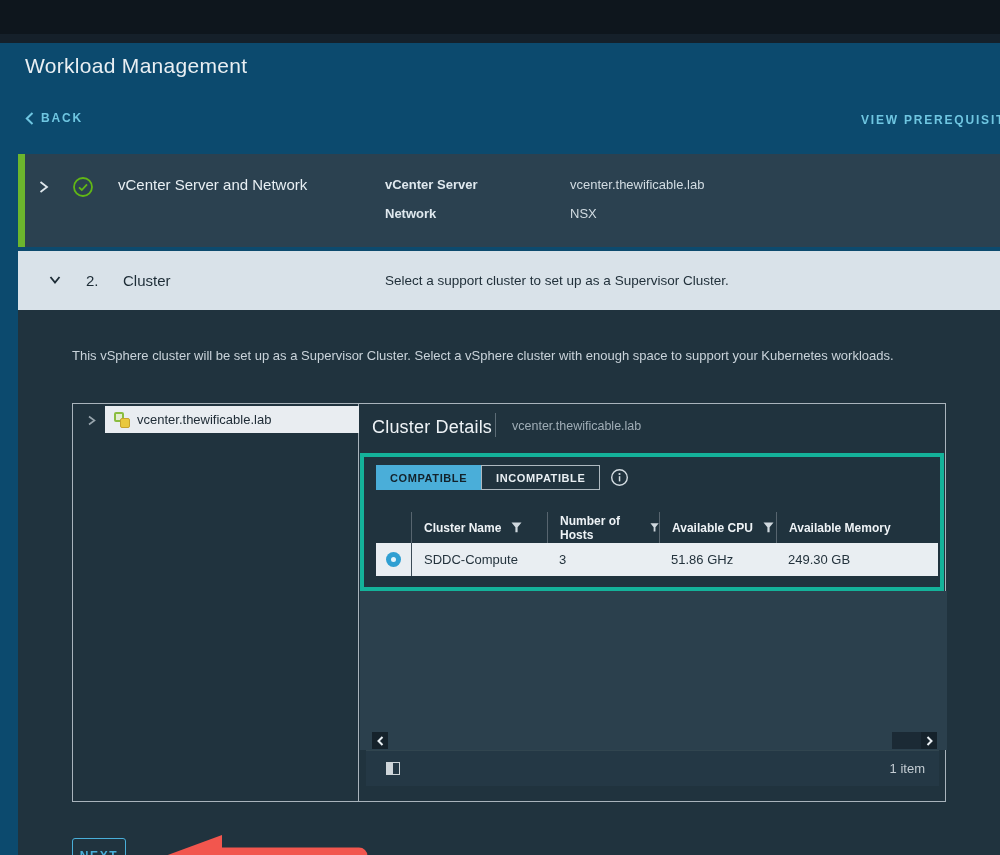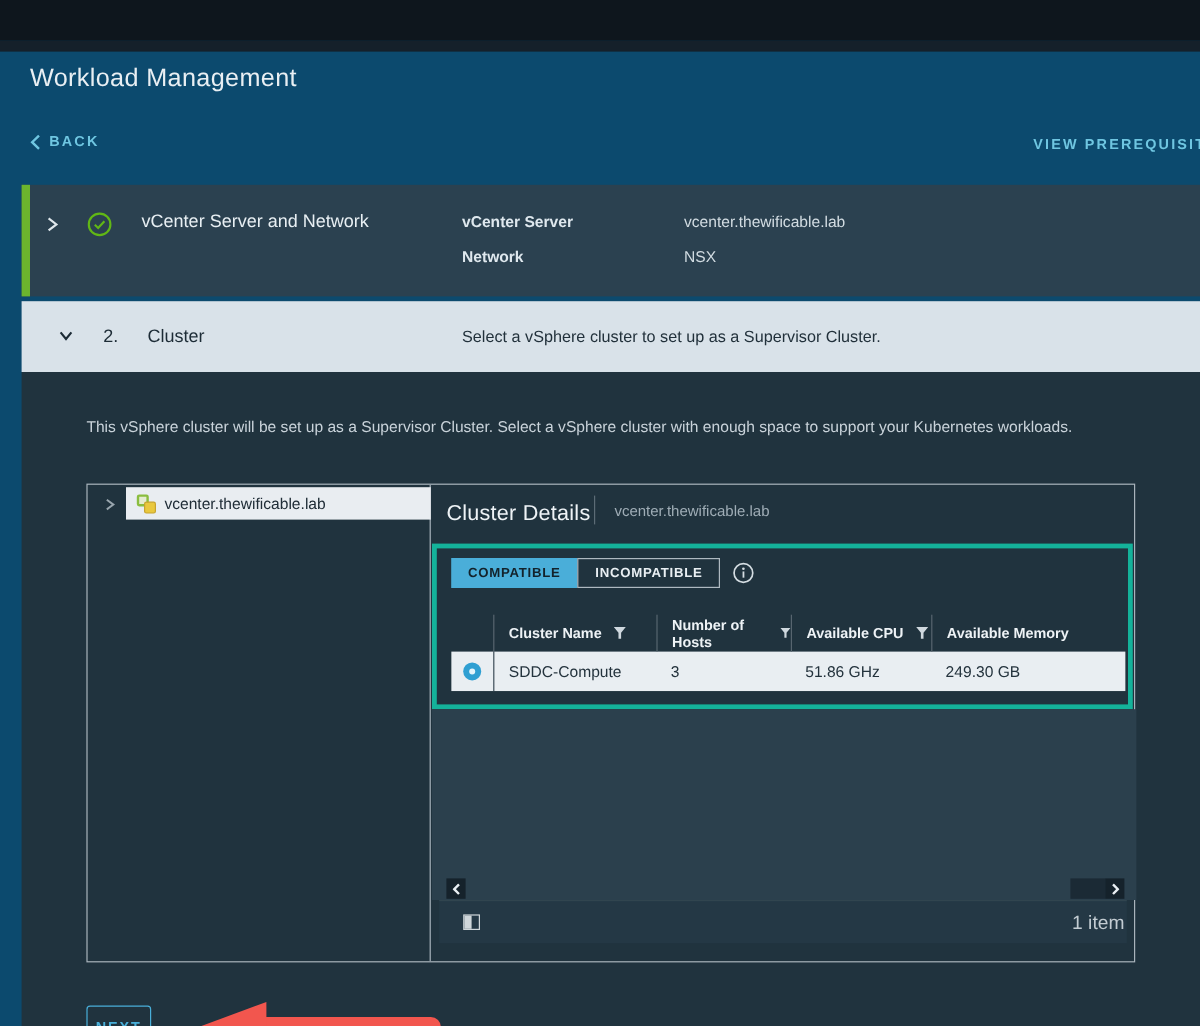--- a/index.html
+++ b/index.html
@@ -69,21 +69,21 @@
 
   .grid-body { position:absolute; left:0; top:187px; width:587px; height:159px; background:#2b404d; }
   .hscroll { position:absolute; left:12px; top:328px; width:565px; height:17px; }
   .hs-btn { position:absolute; top:0; width:16px; height:17px; background:#15222b; display:flex; align-items:center; justify-content:center; cursor:pointer; }
   .hs-left { left:0; } .hs-right { right:0; }
   .hs-gap { position:absolute; right:16px; top:0; width:29px; height:17px; background:#1b2a35; }
 
   .dfooter { position:absolute; left:6px; right:6px; top:346px; height:36px; background:#243845; border-top:1px solid #31454f; }
   .cols-icon { position:absolute; left:20px; top:11px; width:14px; height:13px; border:1px solid #cfd6da; cursor:pointer; }
   .cols-icon::after { content:""; position:absolute; left:0; top:0; width:6px; height:11px; background:#cfd6da; }
-  .item-count { position:absolute; right:2px; top:10px; font-size:16px; color:#c3ccd2; }
+  .item-count { position:absolute; right:14px; top:10px; font-size:13px; color:#c3ccd2; }
 
   .next-btn {
     position:absolute; left:54px; top:528px; width:54px; height:35px;
     background:transparent; border:1px solid #49afd9; border-radius:3px;
     color:#49afd9; font-family:"Liberation Sans", sans-serif;
     font-size:12px; font-weight:bold; letter-spacing:1.6px; cursor:pointer;
   }
   .arrow-annot { position:absolute; left:142px; top:522px; }
 </style>
 </head>
@@ -115,21 +115,21 @@
     <div class="kv-label" style="left:360px; top:52px;">Network</div>
     <div class="kv-value" style="left:545px; top:52px;">NSX</div>
   </div>
 
   <div class="step2">
     <svg class="chev" width="14" height="12" viewBox="0 0 14 12">
         <path d="M2.5 3 L7 8.5 L11.5 3" stroke="#1d2c36" stroke-width="1.8" fill="none"></path>
       </svg>
     <div class="num">2.</div>
     <div class="title">Cluster</div>
-    <div class="summary">Select a vSphere cluster to set up as a Supervisor Cluster.</div>
+    <div class="summary">Select a support cluster to set up as a Supervisor Cluster.</div>
   </div>
 
   <div class="content">
     <div class="body-text">This vSphere cluster will be set up as a Supervisor Cluster. Select a vSphere cluster with enough space to support your Kubernetes workloads.</div>
 
     <div class="panels">
 
       <div class="tree-panel">
         <svg class="tree-chev" width="11" height="13" viewBox="0 0 11 13">
             <path d="M3 2.5 L8.5 6.5 L3 10.5" stroke="#98a5ad" stroke-width="1.6" fill="none"></path>

